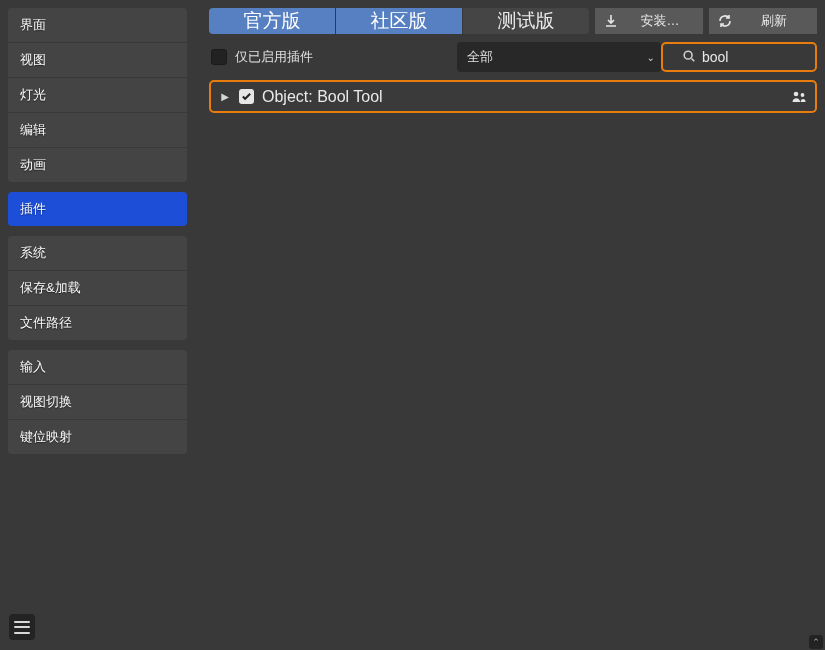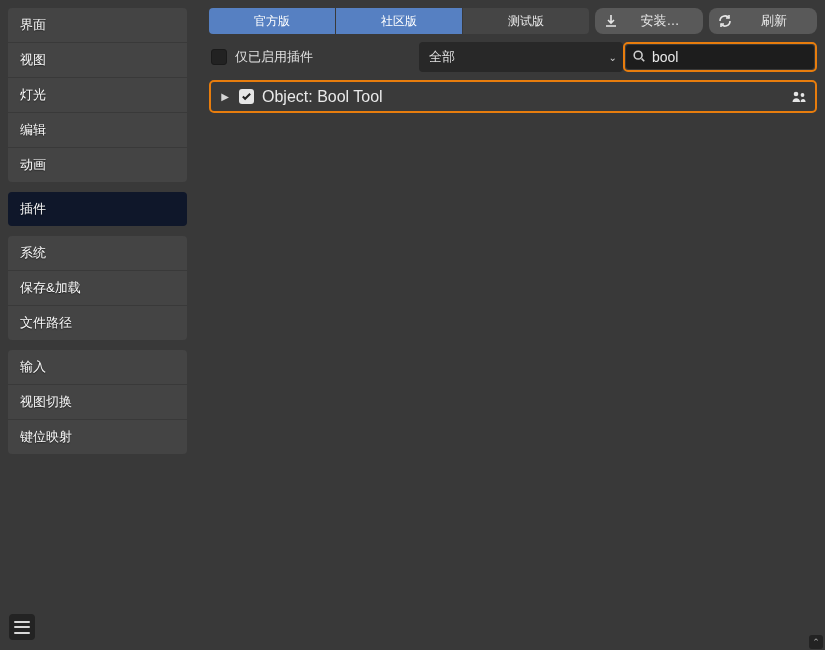--- a/index.html
+++ b/index.html
@@ -34,21 +34,21 @@
     .sidebar-item {
       background: #444444;
       padding: 8px 12px;
       color: #fafafa;
       cursor: pointer;
       border-bottom: 1px solid #393939;
       text-shadow: 0 1px 1px rgba(0,0,0,0.5);
     }
     .sidebar-item:last-child { border-bottom: none; }
     .sidebar-item.active {
-      background: #0f172a;
+      background: #1d4ed8;
     }
     .main {
       flex: 1;
       padding: 8px 8px 0 14px;
       display: flex;
       flex-direction: column;
       gap: 8px;
     }
     .top-row {
       display: flex;
@@ -63,35 +63,35 @@
       flex: 1;
     }
     .tab {
       flex: 1;
       display: flex;
       align-items: center;
       justify-content: center;
       background: #454545;
       color: #eaeaea;
       cursor: pointer;
-      font-size: 12px;
+      font-size: 19px;
       border-right: 1px solid #393939;
       font-family: Liberation Serif, serif;
     }
     .tab:last-child { border-right: none; }
     .tab.selected {
       background: #5680c2;
       color: #ffffff;
     }
     .btn {
       display: flex;
       align-items: center;
       justify-content: center;
       background: #595959;
-      border-radius: 8px;
+      border-radius: 0;
       color: #eaeaea;
       cursor: pointer;
       padding: 0 8px;
       gap: 6px;
       min-width: 108px;
     }
     .btn .icon-slot {
       width: 16px;
       display: flex;
       align-items: center;
@@ -126,24 +126,24 @@
       align-items: center;
       padding: 0 6px 0 10px;
       justify-content: space-between;
       cursor: pointer;
     }
     .dropdown .chev {
       font-size: 10px;
       color: #cfcfcf;
     }
     .search-wrap {
-      width: 194px;
+      width: 156px;
       border: 2px solid #e87d0d;
       border-radius: 5px;
-      padding: 1px;
+      padding: 13px;
     }
     .search-inner {
       background: #1d1d1d;
       border-radius: 3px;
       height: 100%;
       display: flex;
       align-items: center;
       padding: 0 6px;
       gap: 6px;
     }

